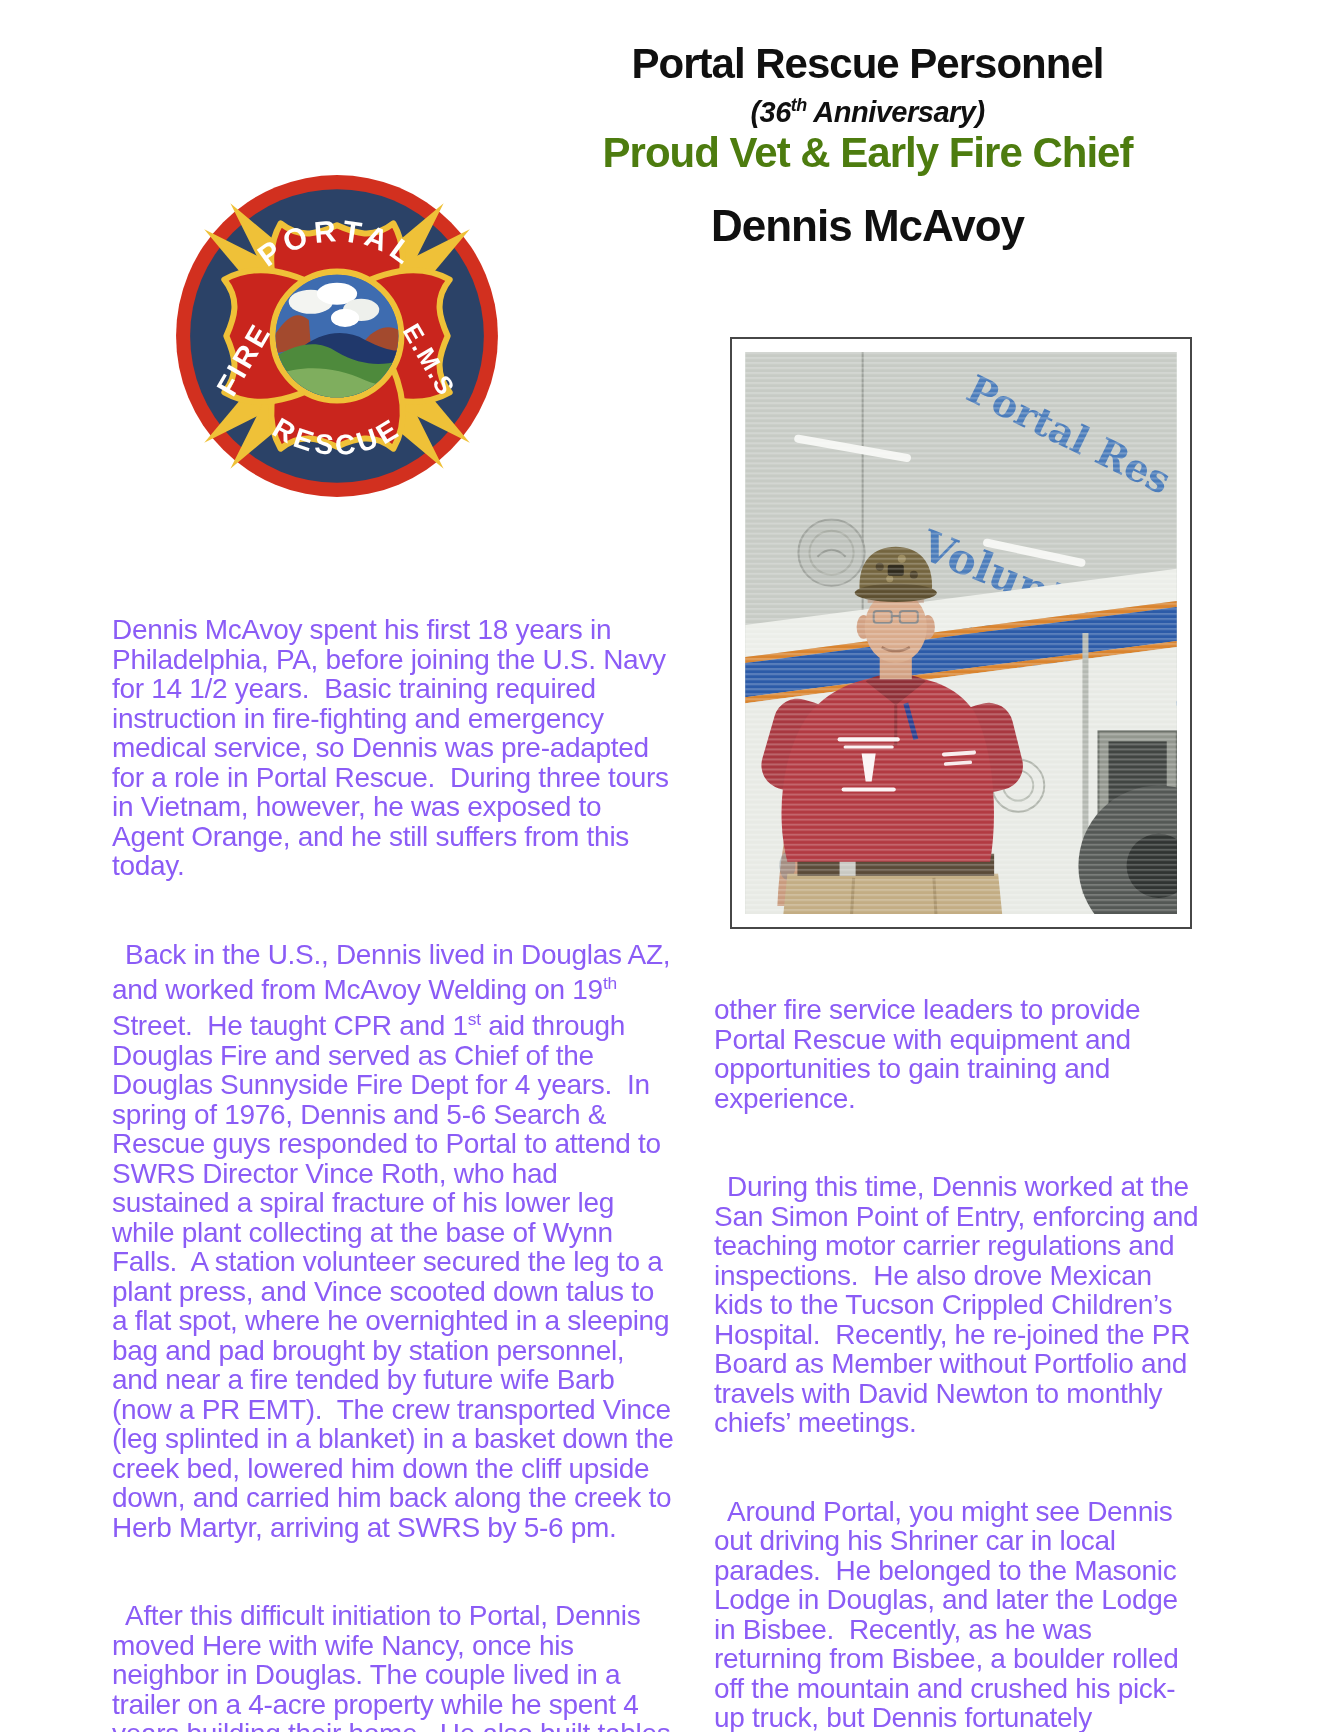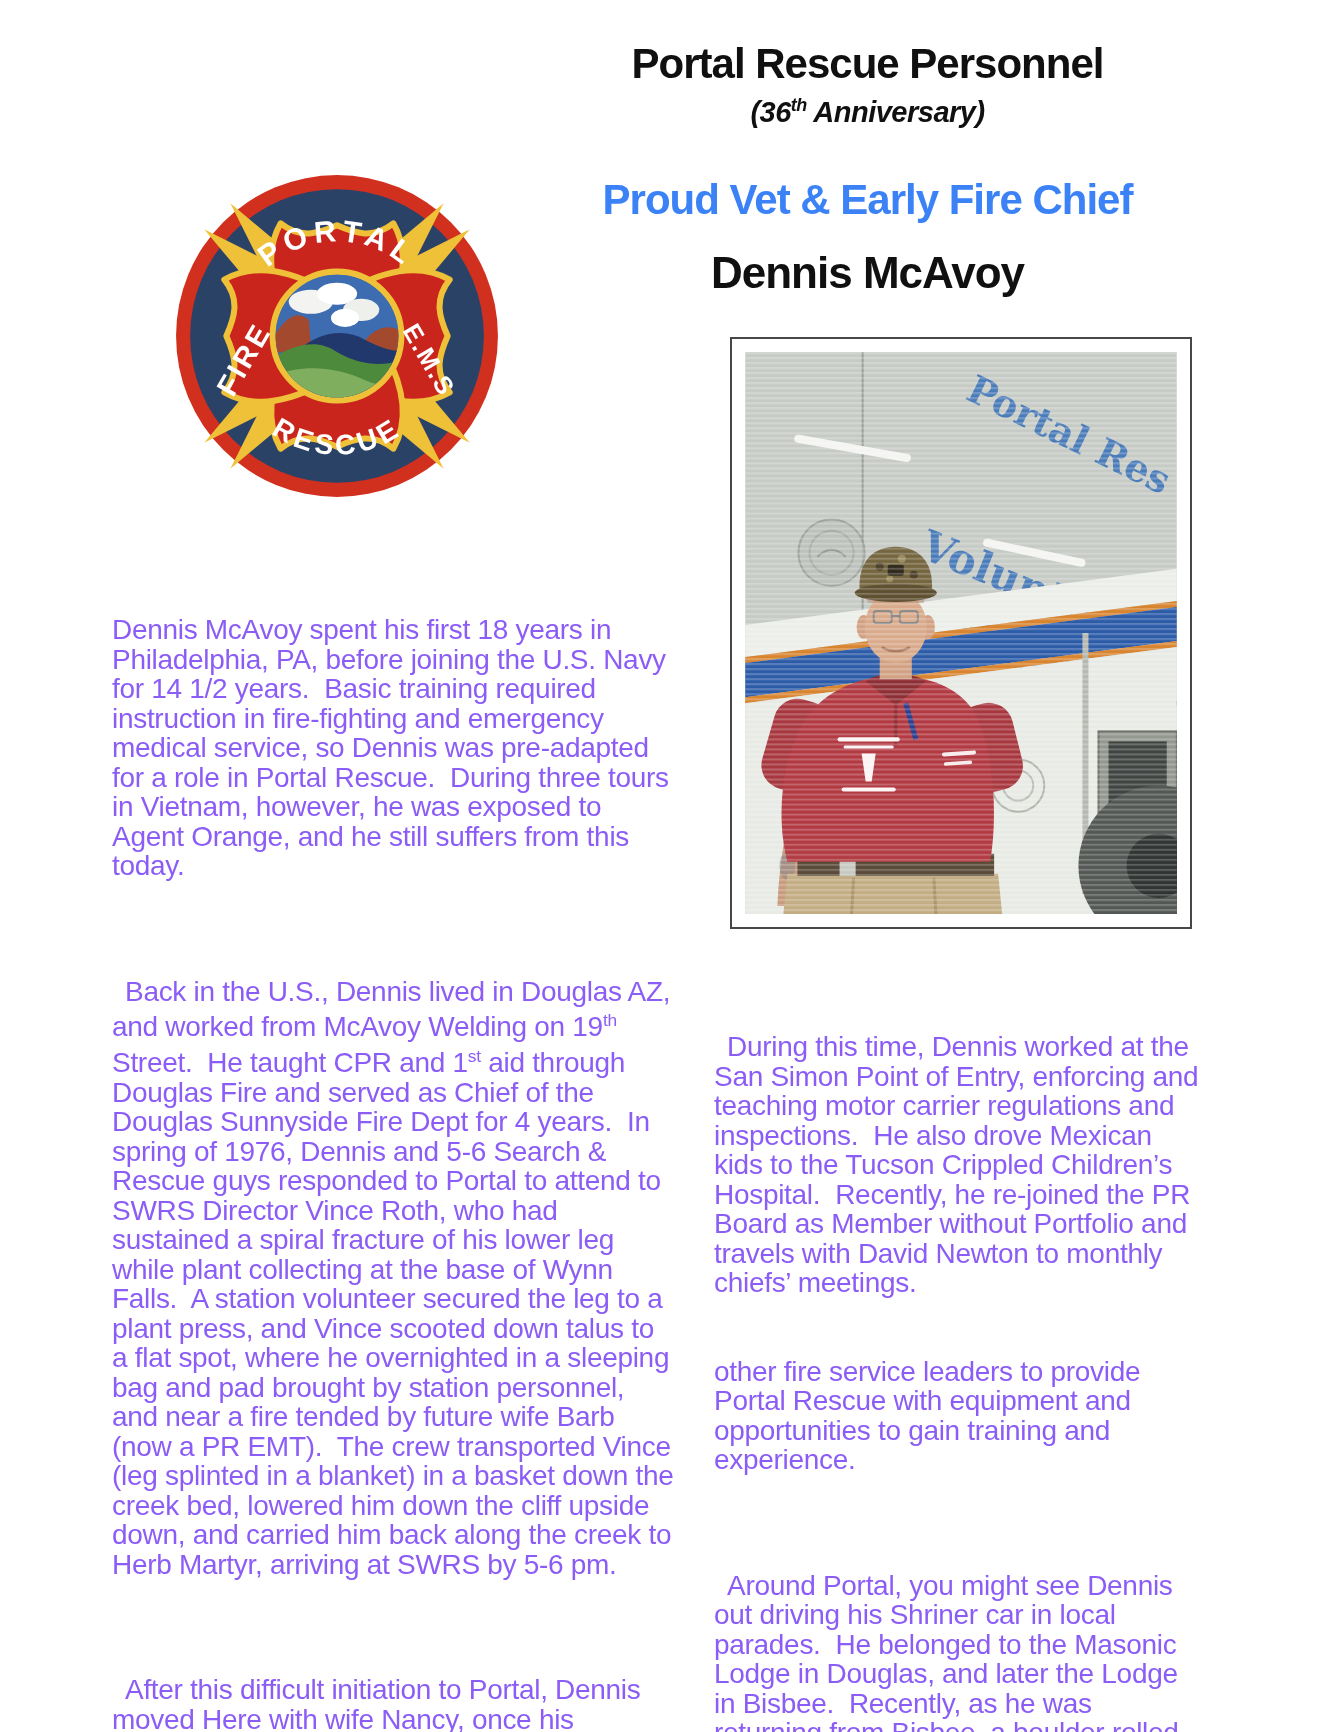--- a/index.html
+++ b/index.html
@@ -21,22 +21,22 @@
   .title{
     font-size:42px; font-weight:bold; color:#101010;
     letter-spacing:-1px; line-height:1.12;
   }
   .subtitle{
     font-size:29px; font-weight:bold; color:#101010;
     margin-top:8px; letter-spacing:-0.5px;font-style:italic;
   }
   .subtitle sup{font-size:0.62em; vertical-align:super;}
   .headline{
-    font-size:42px; font-weight:bold; color:#3b82f6;
-    letter-spacing:-1px; margin-top:47px;
+    font-size:42px; font-weight:bold; color:#4d7c0f;
+    letter-spacing:-1px; 
   }
   .subject{
     font-size:44px; font-weight:bold; color:#101010;
     letter-spacing:-1px; margin-top:24px;
   }
   
   .patch{
     position:absolute; left:168px; top:162px;
     width:338px; height:348px;
   }
@@ -53,21 +53,21 @@
   
   .col{
     position:absolute;
     font-size:28px; line-height:29.5px; color:#8b5cf6;
     letter-spacing:-0.3px;
     white-space:pre-wrap;
   }
   .col-left{left:112px; top:556px; width:562px;}
   .col-right{left:714px; top:936px; width:486px;}
   .col p{margin:0; padding:0;}
-  .col p.indent{text-indent:13px;margin-top:37px;}
+  .col p.indent{text-indent:13px;}
   .col sup{font-size:0.62em; vertical-align:super;}
   
   .patch-label{
     font-family:"Liberation Sans", sans-serif;
     font-weight:bold; fill:#ffffff;
   }
   .vehicle-text{
     font-family:"DejaVu Serif", serif;
     font-weight:bold; fill:#4b7cba;
   }
@@ -255,19 +255,19 @@
     </svg>
   </div>
 
   <div class="col col-left">
     <p class="para">Dennis McAvoy spent his first 18 years in Philadelphia, PA, before joining the U.S. Navy for 14 1/2 years.  Basic training required instruction in fire-fighting and emergency medical service, so Dennis was pre-adapted for a role in Portal Rescue.  During three tours in Vietnam, however, he was exposed to Agent Orange, and he still suffers from this today.</p>
     <p class="para indent"><span>Back in the U.S., Dennis lived in Douglas AZ, and worked from McAvoy Welding on 19</span><sup>th</sup><span> Street.  He taught CPR and 1</span><sup>st</sup><span> aid through Douglas Fire and served as Chief of the Douglas Sunnyside Fire Dept for 4 years.  In spring of 1976, Dennis and 5-6 Search &amp; Rescue guys responded to Portal to attend to SWRS Director Vince Roth, who had sustained a spiral fracture of his lower leg while plant collecting at the base of Wynn Falls.  A station volunteer secured the leg to a plant press, and Vince scooted down talus to a flat spot, where he overnighted in a sleeping bag and pad brought by station personnel, and near a fire tended by future wife Barb (now a PR EMT).  The crew transported Vince (leg splinted in a blanket) in a basket down the creek bed, lowered him down the cliff upside down, and carried him back along the creek to Herb Martyr, arriving at SWRS by 5-6 pm.</span></p>
     <p class="para indent">After this difficult initiation to Portal, Dennis moved Here with wife Nancy, once his neighbor in Douglas. The couple lived in a trailer on a 4-acre property while he spent 4 years building their home.  He also built tables and yard art and rode his motorcycle until Nancy forbade it after a vehicle accident killed a close friend.   Dennis both served as Portal Rescue Fire Chief (2002-2007) and helped to build our ambulance bay. His own special skill as Chief was an ability to network</p>
   </div>
 
   <div class="col col-right">
+    <p class="para">other fire service leaders to provide Portal Rescue with equipment and opportunities to gain training and experience.</p>
     <p class="para indent">During this time, Dennis worked at the San Simon Point of Entry, enforcing and teaching motor carrier regulations and inspections.  He also drove Mexican kids to the Tucson Crippled Children’s Hospital.  Recently, he re-joined the PR Board as Member without Portfolio and travels with David Newton to monthly chiefs’ meetings.</p>
-    <p class="para">other fire service leaders to provide Portal Rescue with equipment and opportunities to gain training and experience.</p>
     <p class="para indent">Around Portal, you might see Dennis out driving his Shriner car in local parades.  He belonged to the Masonic Lodge in Douglas, and later the Lodge in Bisbee.  Recently, as he was returning from Bisbee, a boulder rolled off the mountain and crushed his pick-up truck, but Dennis fortunately escaped with just scratches.</p>
     <p class="para indent">Dennis views PR as “the best thing that ever happened to Portal”, and he applauds contributions by all of his talented colleagues.</p>
   </div>
 
 </div>
 
 </body></html>

